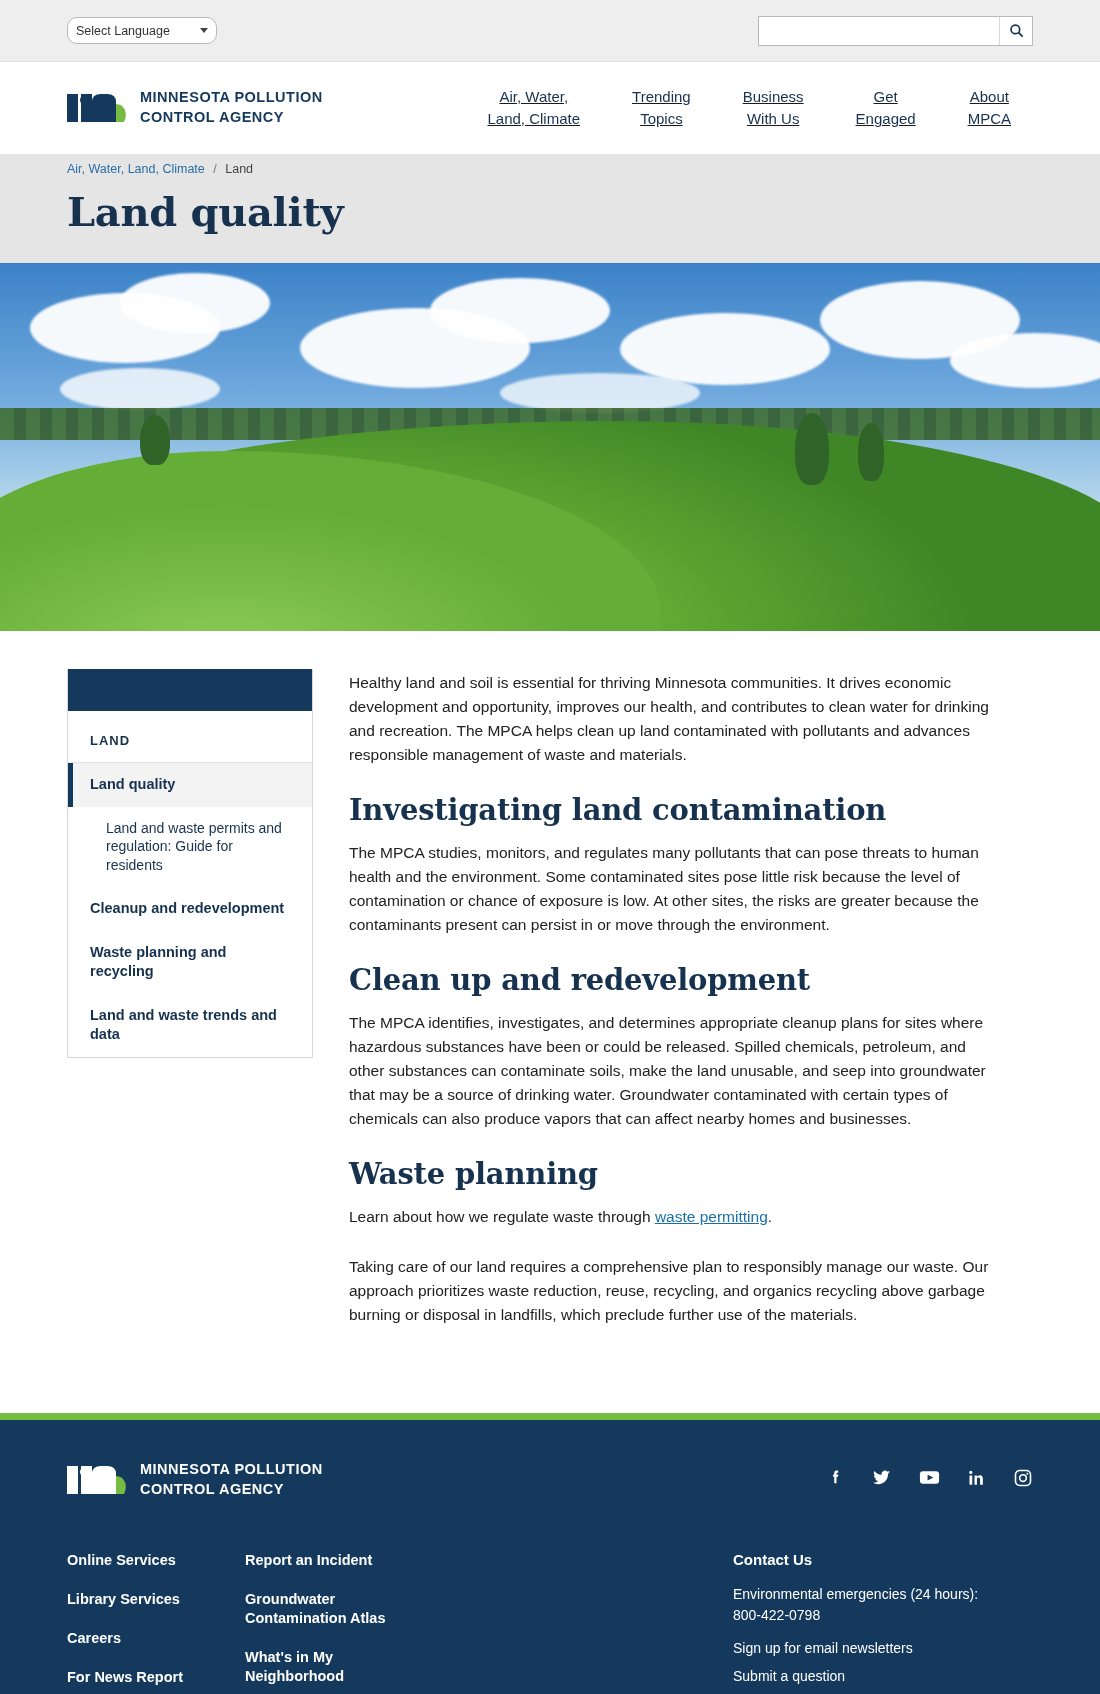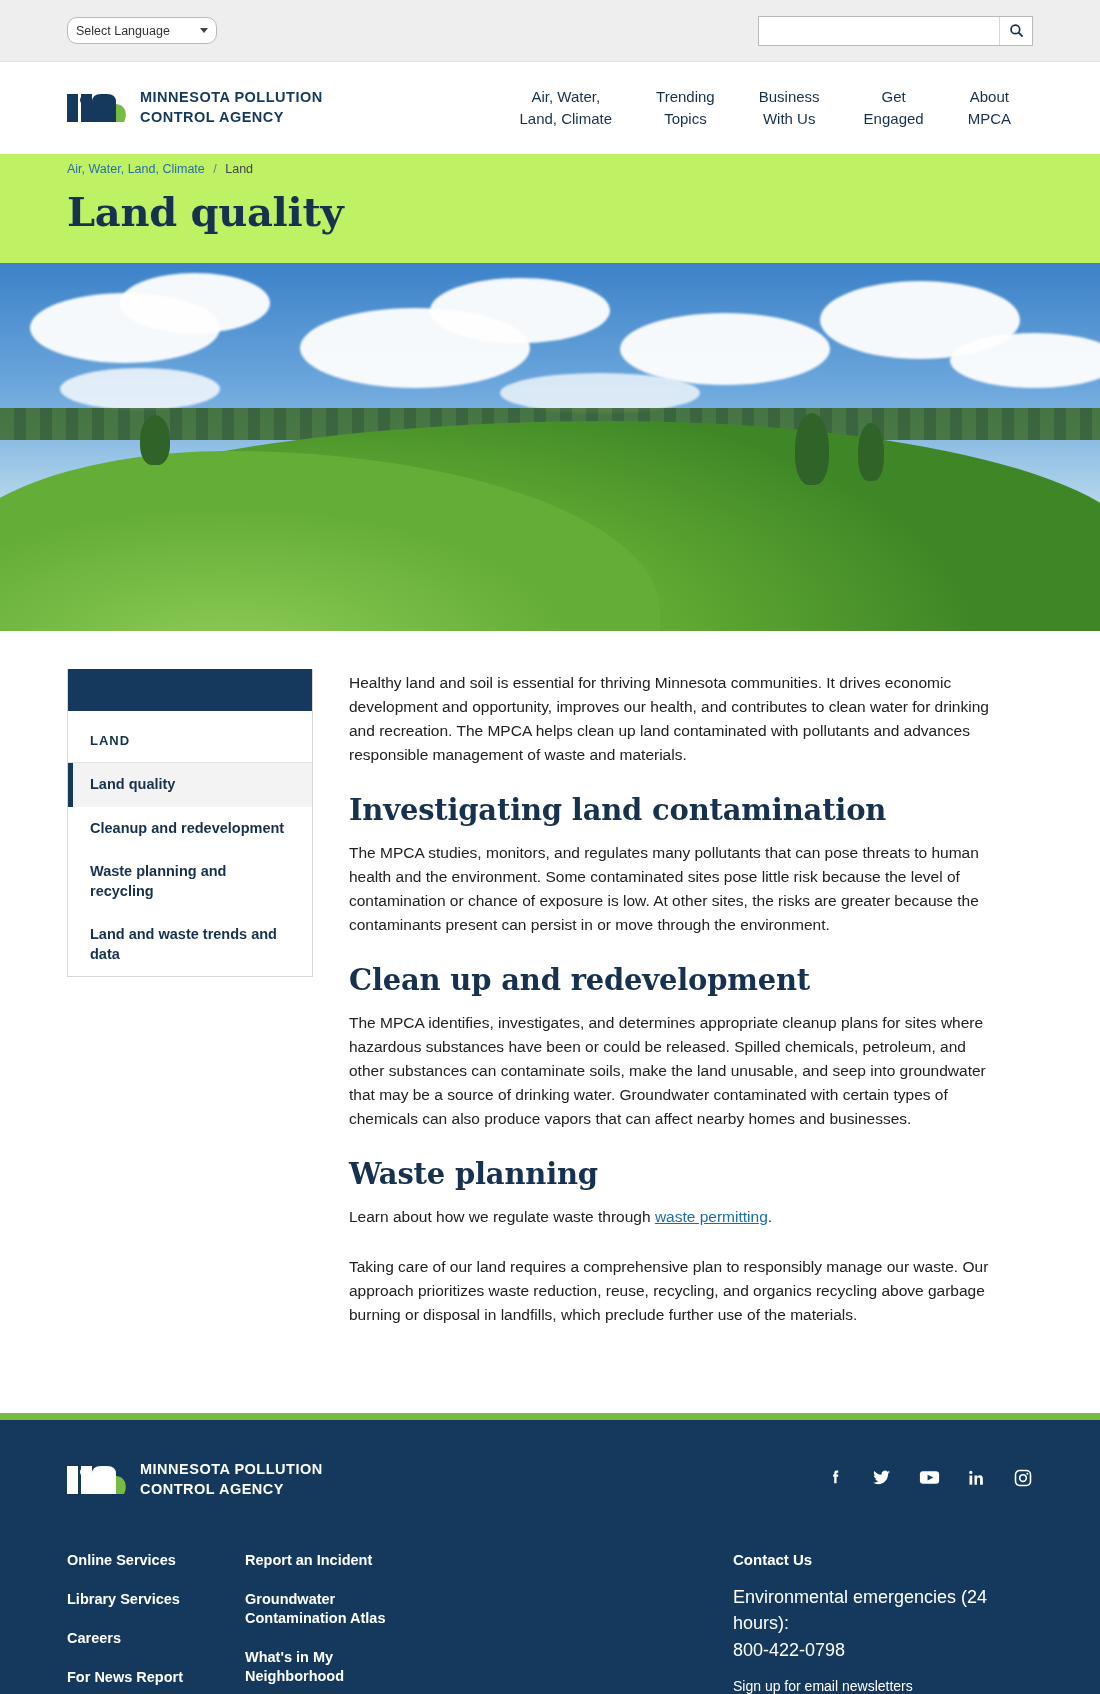--- a/index.html
+++ b/index.html
@@ -84,36 +84,37 @@
     font-family: "Liberation Sans", sans-serif;
     font-weight: bold;
     font-size: 14.5px;
     letter-spacing: 0.5px;
     line-height: 1.35;
     color: #14395c;
   }
   nav.main-nav {
     margin-left: auto;
     display: flex;
-    gap: 0;
+    gap: 8px;
+    text-decoration: underline;
   }
   nav.main-nav .nav-item {
     font-size: 15px;
     color: #17324f;
     text-align: center;
     line-height: 1.45;
     padding: 0 22px;
     cursor: pointer;
     white-space: pre-line;
   }
 
   
   .page-head {
     padding: 8px 67px 28px 67px;
-    background: #bef264;
+    background: #e5e5e5;
   }
   .breadcrumb {
     font-size: 12.5px;
     color: #2b6ea8;
     margin-bottom: 12px;
   }
   .breadcrumb a { color: #2b6ea8; text-decoration: none; }
   .breadcrumb .sep { color: #777; margin: 0 5px; }
   .breadcrumb .current { color: #444; }
   h1.page-title {
@@ -265,21 +266,21 @@
     text-decoration: none;
     margin-bottom: 20px;
     line-height: 1.3;
   }
   .fcol h3 {
     font-size: 15px;
     font-weight: bold;
     margin-bottom: 16px;
   }
   .fcol.contact p {
-    font-size: 18px;
+    font-size: 14px;
     line-height: 1.45;
     font-weight: normal;
     margin-bottom: 14px;
   }
   .fcol.contact a.underline {
     font-weight: normal;
     font-size: 14px;
     margin-bottom: 10px;
   }
 </style>
@@ -357,20 +358,21 @@
   <div class="tree" style="left:858px;top:160px;width:26px;height:58px;"></div>
   <div class="tree" style="left:140px;top:152px;width:30px;height:50px;"></div>
 </div>
 
 <div class="content-wrap">
 
   <aside class="sidenav">
     <div class="sidenav-top"></div>
     <div class="sidenav-section">LAND</div>
     <div class="sidenav-item active">Land quality</div>
+    <div class="sidenav-item sub">Land and waste permits and regulation: Guide for residents</div>
     <div class="sidenav-item">Cleanup and redevelopment</div>
     <div class="sidenav-item">Waste planning and recycling</div>
     <div class="sidenav-item">Land and waste trends and data</div>
   </aside>
 
   <main class="article">
     <p>Healthy land and soil is essential for thriving Minnesota communities. It drives economic development and opportunity, improves our health, and contributes to clean water for drinking and recreation. The MPCA helps clean up land contaminated with pollutants and advances responsible management of waste and materials.</p>
 
     <h2>Investigating land contamination</h2>
     <p>The MPCA studies, monitors, and regulates many pollutants that can pose threats to human health and the environment. Some contaminated sites pose little risk because the level of contamination or chance of exposure is low. At other sites, the risks are greater because the contaminants present can persist in or move through the environment.</p>

